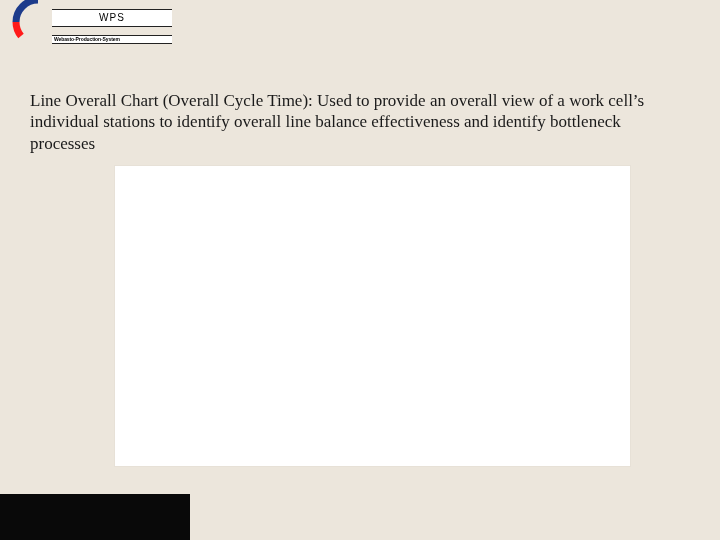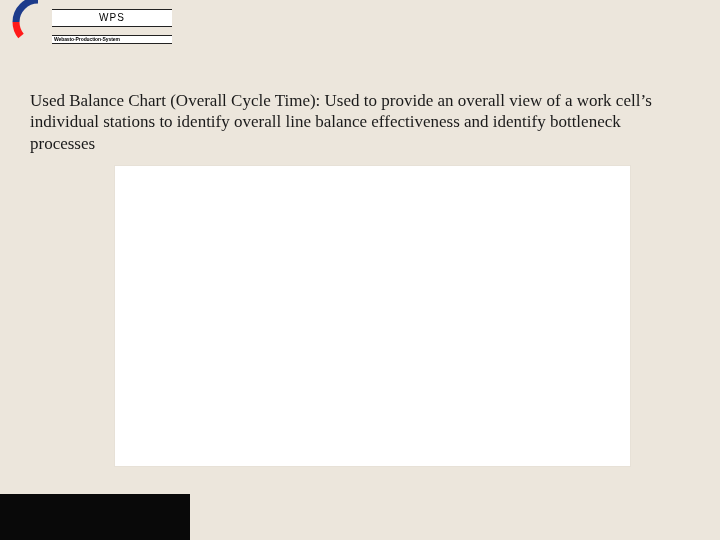--- a/index.html
+++ b/index.html
@@ -110,17 +110,17 @@
       <svg width="52" height="52" viewBox="0 0 52 52">
         <path d="M26 4 A22 22 0 0 0 4 26" fill="none" stroke="#1d3b8b" stroke-width="7" stroke-linecap="butt"></path>
         <path d="M4 26 A22 22 0 0 0 9 40" fill="none" stroke="#ff1a1a" stroke-width="7" stroke-linecap="butt"></path>
       </svg>
     </span>
     <div class="wps-box">WPS</div>
     <div class="logo-sub">Webasto-Production-System</div>
   </div>
 </div>
 
-<div class="body-text">Used Balance Chart (Overall Cycle Time):  Used to provide an overall view of a work cell’s individual stations to identify overall line balance effectiveness and identify bottleneck processes</div>
+<div class="body-text">Line Overall Chart (Overall Cycle Time):  Used to provide an overall view of a work cell’s individual stations to identify overall line balance effectiveness and identify bottleneck processes</div>
 
 <div class="content-panel"></div>
 
 <div class="footer-patch"></div>
 
 </body></html>

